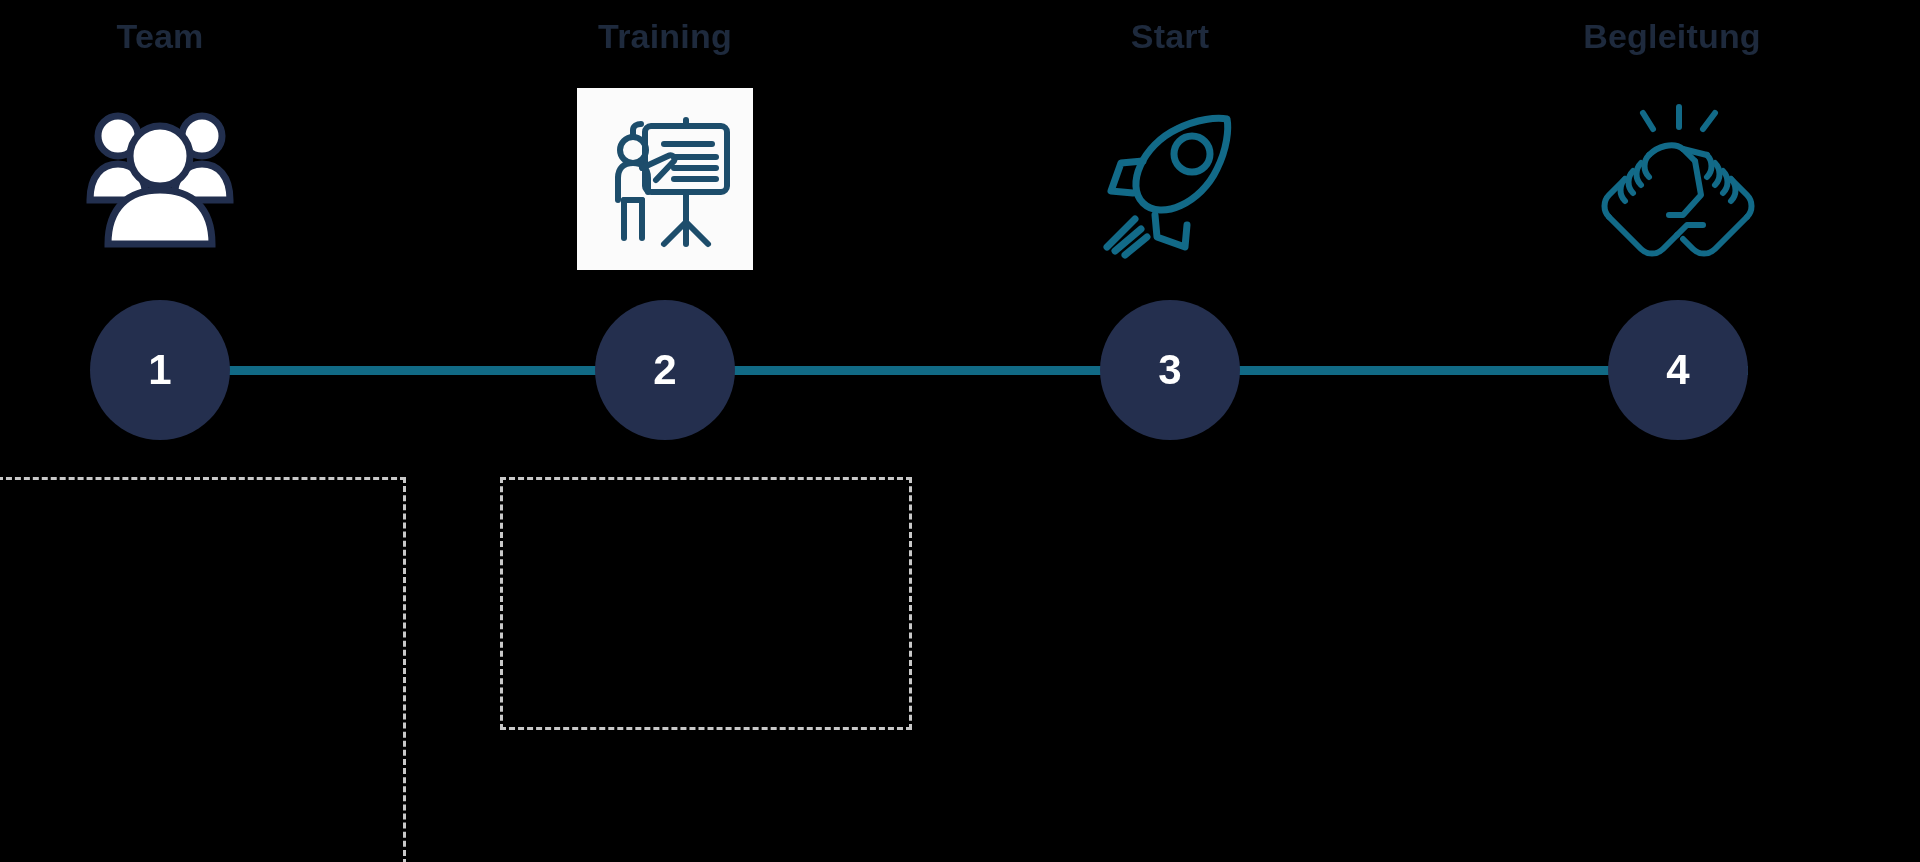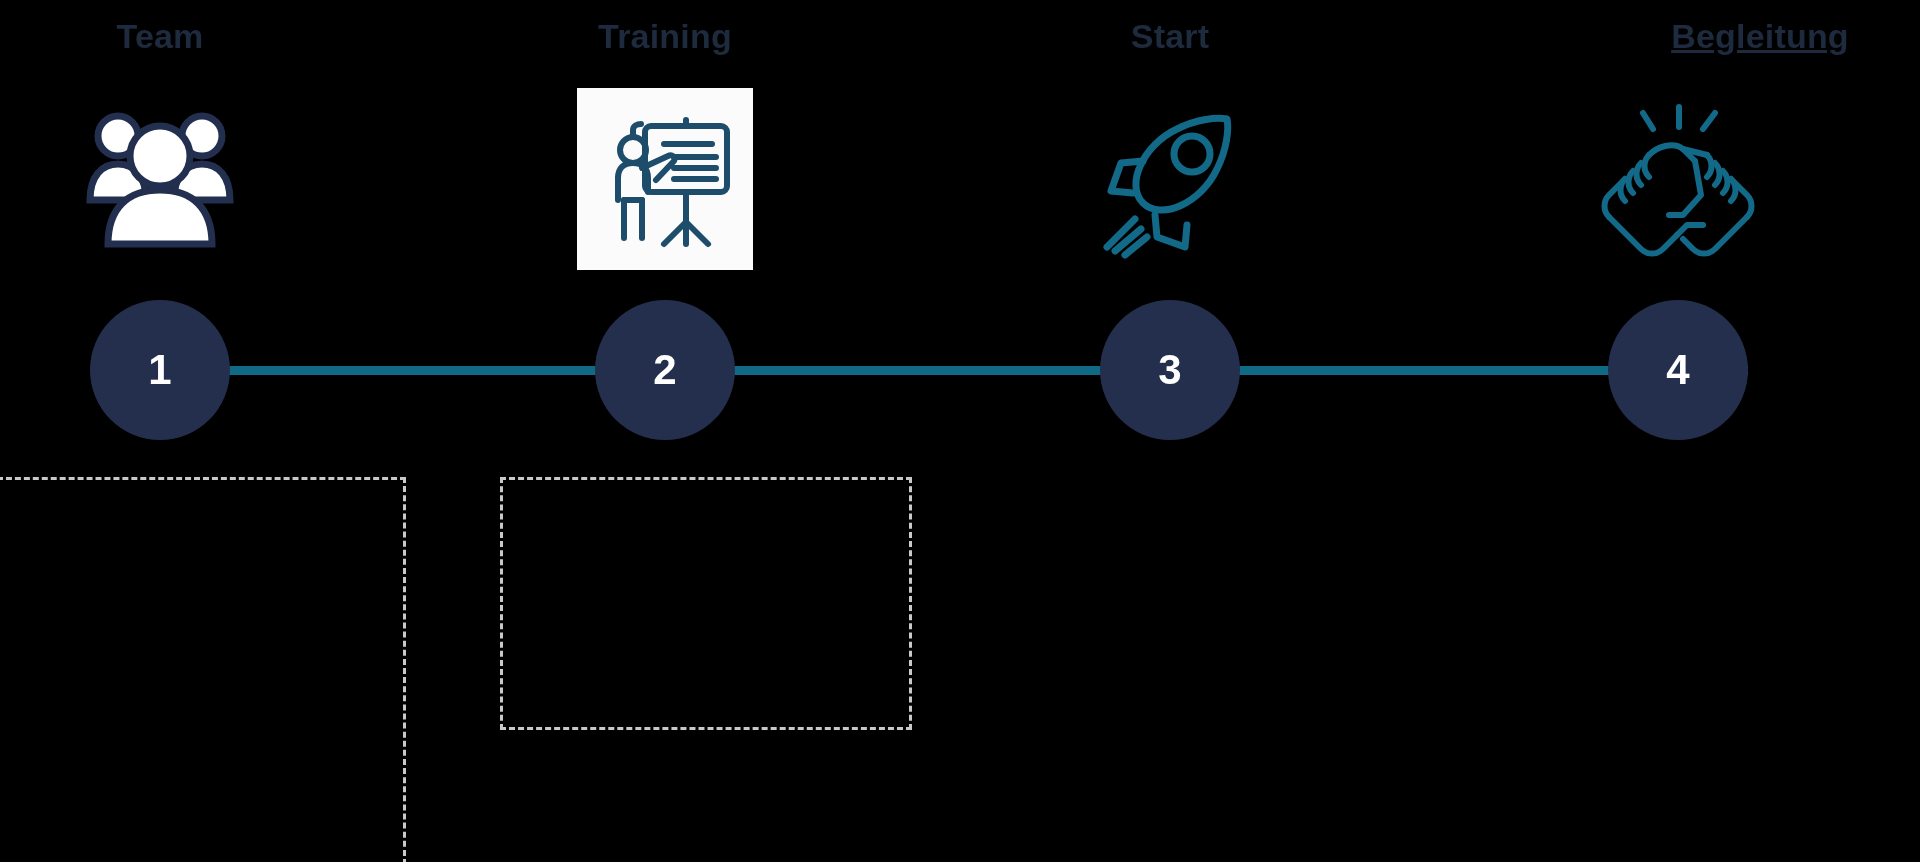--- a/index.html
+++ b/index.html
@@ -71,21 +71,21 @@
   }
 </style>
 </head>
 <body>
 
 <div id="stage">
 
   <div class="step-label" style="left: 160px;">Team</div>
   <div class="step-label" style="left: 665px; text-align: center;">Training</div>
   <div class="step-label" style="left: 1170px;">Start</div>
-  <div class="step-label" style="left: 1760px; text-decoration: underline;">Begleitung</div>
+  <div class="step-label" style="left: 1672px;">Begleitung</div>
 
   <div class="icon-slot" style="left: 160px;">
     <span>
       <svg width="160" height="150" viewBox="0 0 160 150">
         <g fill="#ffffff" stroke="#222f4e" stroke-width="7">
 
           <circle cx="38" cy="32" r="20"></circle>
           <path d="M10 96 C10 72 22 60 38 60 C54 60 66 72 66 96 Z"></path>
 
           <circle cx="122" cy="32" r="20"></circle>

